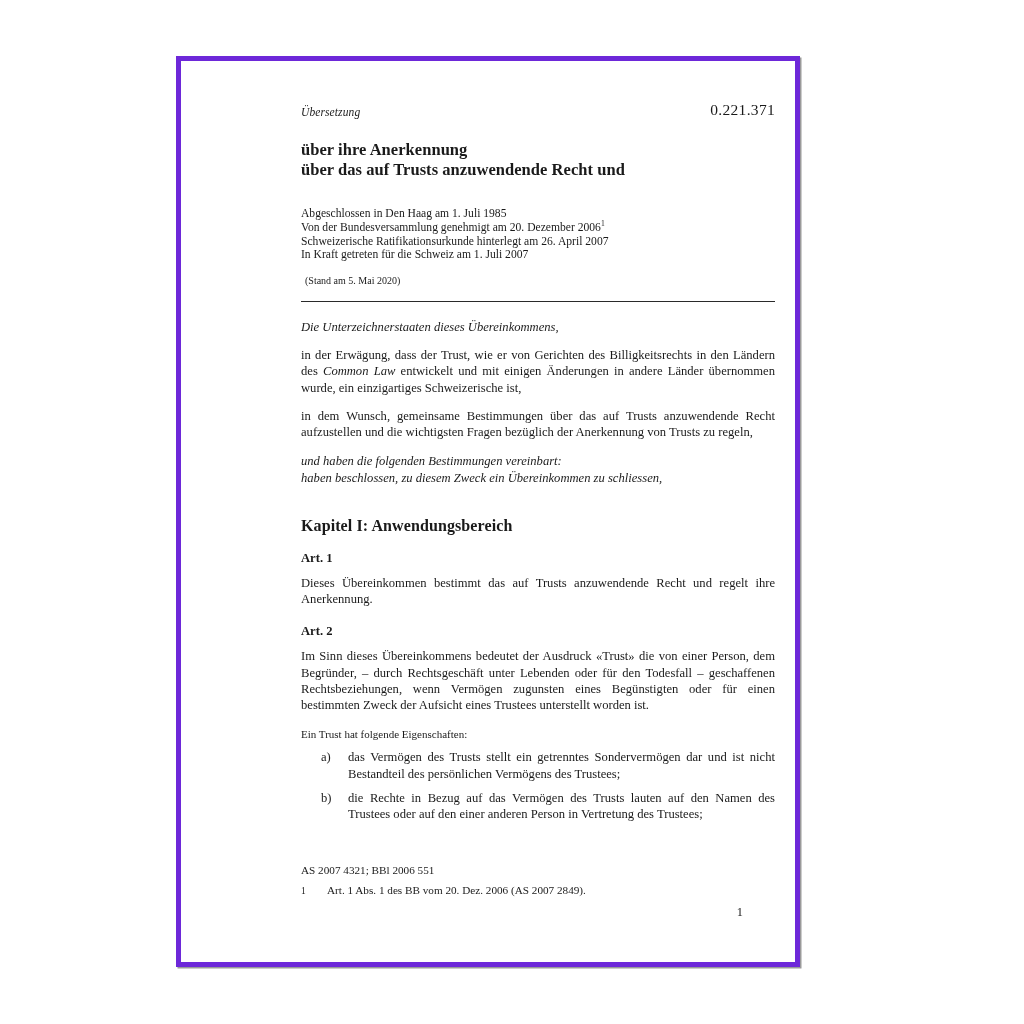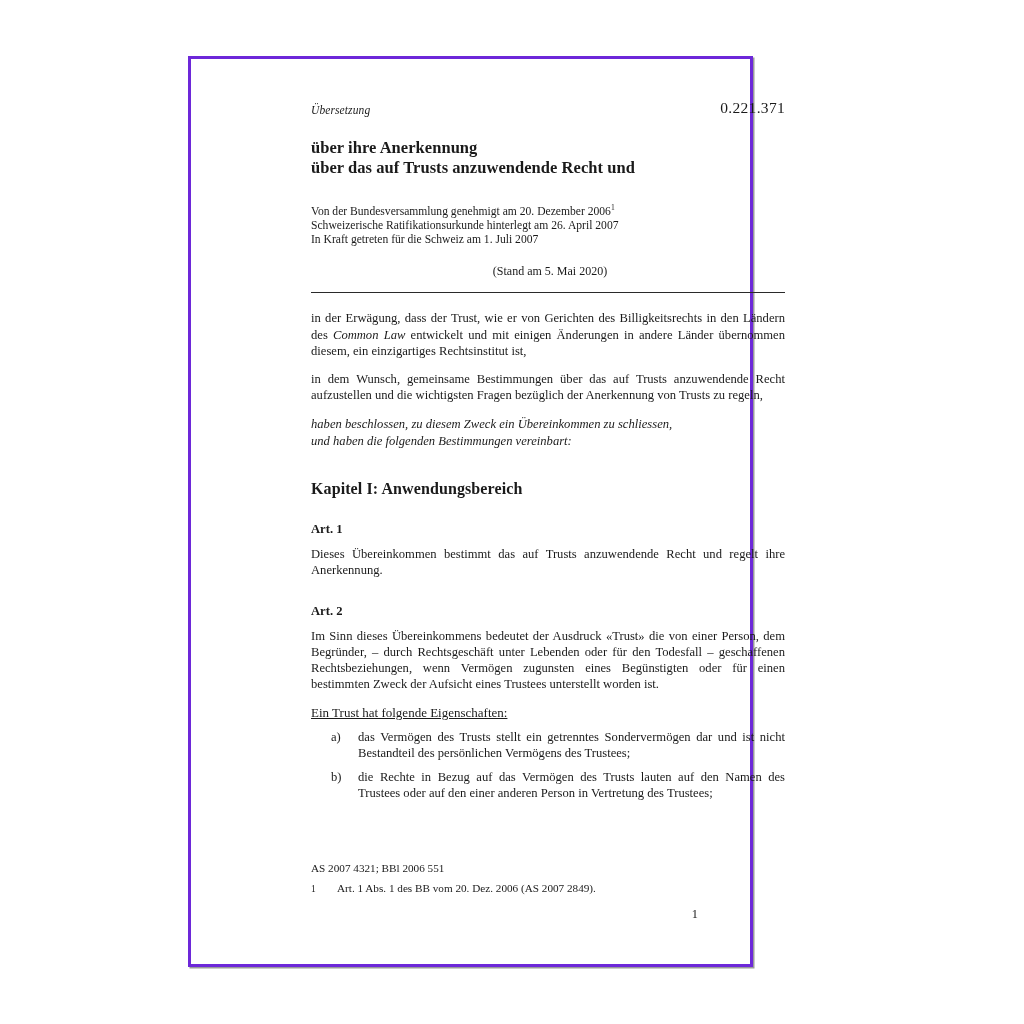--- a/index.html
+++ b/index.html
@@ -11,26 +11,26 @@
     width: 1024px;
     height: 1024px;
     font-family: "Liberation Serif", "DejaVu Serif", serif;
     color: #1a1a1a;
     overflow: hidden;
   }
 
   
   .page-sheet {
     position: absolute;
-    left: 188px;
+    left: 176px;
     top: 56px;
-    width: 565px;
+    width: 624px;
     height: 911px;
     background: #ffffff;
-    border: 3px solid #6d28d9;
+    border: 5px solid #6d28d9;
     box-sizing: border-box;
     box-shadow: 1.5px 1.5px 0 0 #9a9a9a;
   }
 
   .page-inner {
     position: absolute;
     left: 120px;       
     top: 44px;         
     width: 474px;      
   }
@@ -73,25 +73,24 @@
     font-size: 11.6px;
     line-height: 13.8px;
   }
   .dates .d-line { display: block; white-space: nowrap; }
   .dates sup {
     font-size: 7.6px;
     vertical-align: super;
     line-height: 0;
   }
   .stand {
-    margin-top: 18px;
+    margin-top: 11px;
     margin-left: 4px;
-    font-size: 12px;
+    font-size: 10px;
     line-height: 15px;
-    text-align: center;
   }
 
   .rule {
     margin-top: 13px;
     border: 0;
     border-top: 1.6px solid #2a2a2a;
     width: 100%;
     height: 0;
   }
 
@@ -121,36 +120,35 @@
 
   
   .chapter-title {
     margin-top: 31px;
     font-weight: bold;
     font-size: 16px;
     line-height: 17px;
     letter-spacing: 0.1px;
   }
   .art-label {
-    margin-top: 25px;
+    margin-top: 17px;
     font-weight: bold;
     font-size: 12.6px;
     line-height: 15px;
   }
   .art-body {
     margin-top: 9px;
     font-size: 12.6px;
     line-height: 16.2px;
     text-align: justify;
   }
   .art-lead {
     margin-top: 13px;
-    font-size: 13px;
-    line-height: 16.2px;
-    text-decoration: underline;
+    font-size: 11px;
+    line-height: 16.2px;
   }
 
   .lettered {
     margin-top: 7px;
   }
   .lettered .li {
     display: flex;
     margin-top: 8px;
     font-size: 12.6px;
     line-height: 16.2px;
@@ -207,38 +205,40 @@
       <div class="uebersetzung">Übersetzung</div>
       <div class="doc-number">0.221.371</div>
     </div>
 
     <div class="doc-title">
       <span class="tl">über ihre Anerkennung</span>
       <span class="tl">über das auf Trusts anzuwendende Recht und</span>
     </div>
 
     <div class="dates">
+      <span class="d-line">Abgeschlossen in Den Haag am 1. Juli 1985</span>
       <span class="d-line"><span>Von der Bundesversammlung genehmigt am 20. Dezember 2006</span><sup>1</sup></span>
       <span class="d-line">Schweizerische Ratifikationsurkunde hinterlegt am 26. April 2007</span>
       <span class="d-line">In Kraft getreten für die Schweiz am 1. Juli 2007</span>
     </div>
 
     <div class="stand">(Stand am 5. Mai 2020)</div>
 
     <hr class="rule">
 
     <div class="preamble">
-
-      <div class="para"><span>in der Erwägung, dass der Trust, wie er von Gerichten des Billigkeitsrechts in den Ländern des </span><em>Common Law</em><span> entwickelt und mit einigen Änderungen in andere Länder übernommen diesem, ein einzigartiges Rechtsinstitut ist,</span></div>
+      <div class="pre-italic">Die Unterzeichnerstaaten dieses Übereinkommens,</div>
+
+      <div class="para"><span>in der Erwägung, dass der Trust, wie er von Gerichten des Billigkeitsrechts in den Ländern des </span><em>Common Law</em><span> entwickelt und mit einigen Änderungen in andere Länder übernommen wurde, ein einzigartiges Schweizerische ist,</span></div>
 
       <div class="para">in dem Wunsch, gemeinsame Bestimmungen über das auf Trusts anzuwendende Recht aufzustellen und die wichtigsten Fragen bezüglich der Anerkennung von Trusts zu regeln,</div>
 
       <div class="pre-closing">
+        <span>und haben die folgenden Bestimmungen vereinbart:</span>
         <span>haben beschlossen, zu diesem Zweck ein Übereinkommen zu schliessen,</span>
-        <span>und haben die folgenden Bestimmungen vereinbart:</span>
       </div>
     </div>
 
     <div class="chapter-title">Kapitel I: Anwendungsbereich</div>
 
     <div class="art-label">Art. 1</div>
     <div class="art-body">Dieses Übereinkommen bestimmt das auf Trusts anzuwendende Recht und regelt ihre Anerkennung.</div>
 
     <div class="art-label">Art. 2</div>
     <div class="art-body">Im Sinn dieses Übereinkommens bedeutet der Ausdruck «Trust» die von einer Person, dem Begründer, – durch Rechtsgeschäft unter Lebenden oder für den Todesfall – geschaffenen Rechtsbeziehungen, wenn Vermögen zugunsten eines Begünstigten oder für einen bestimmten Zweck der Aufsicht eines Trustees unterstellt worden ist.</div>

